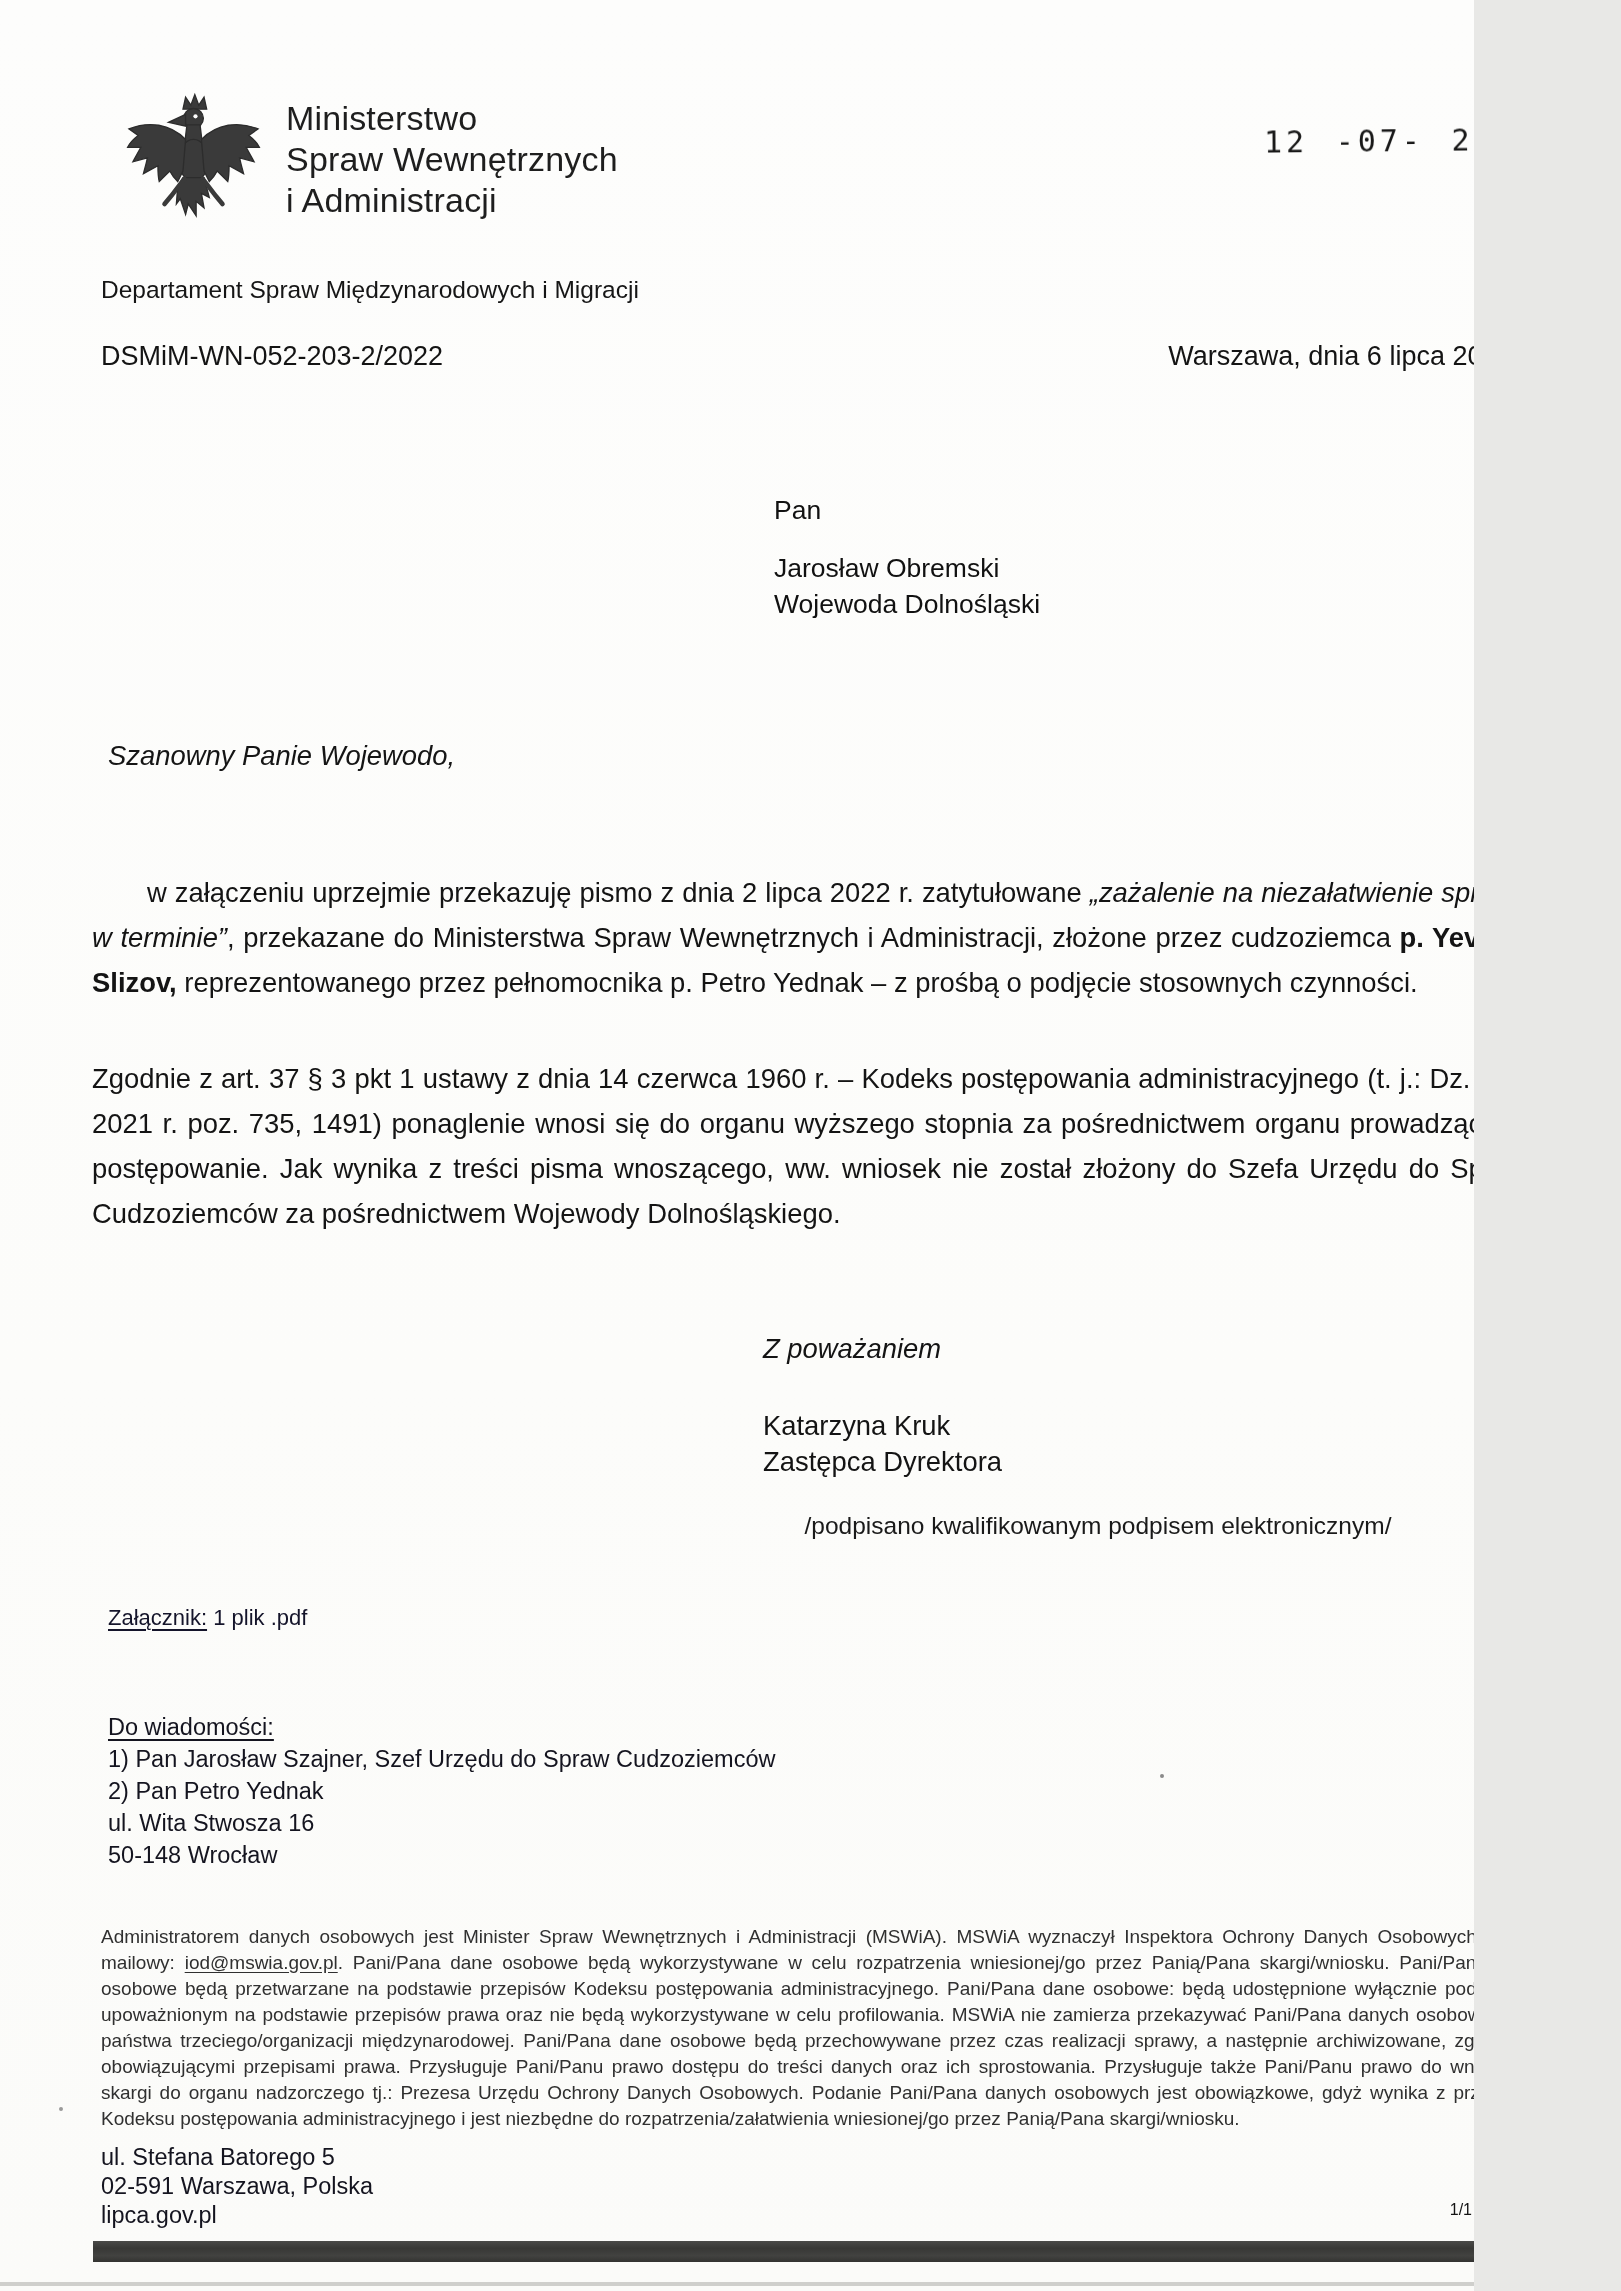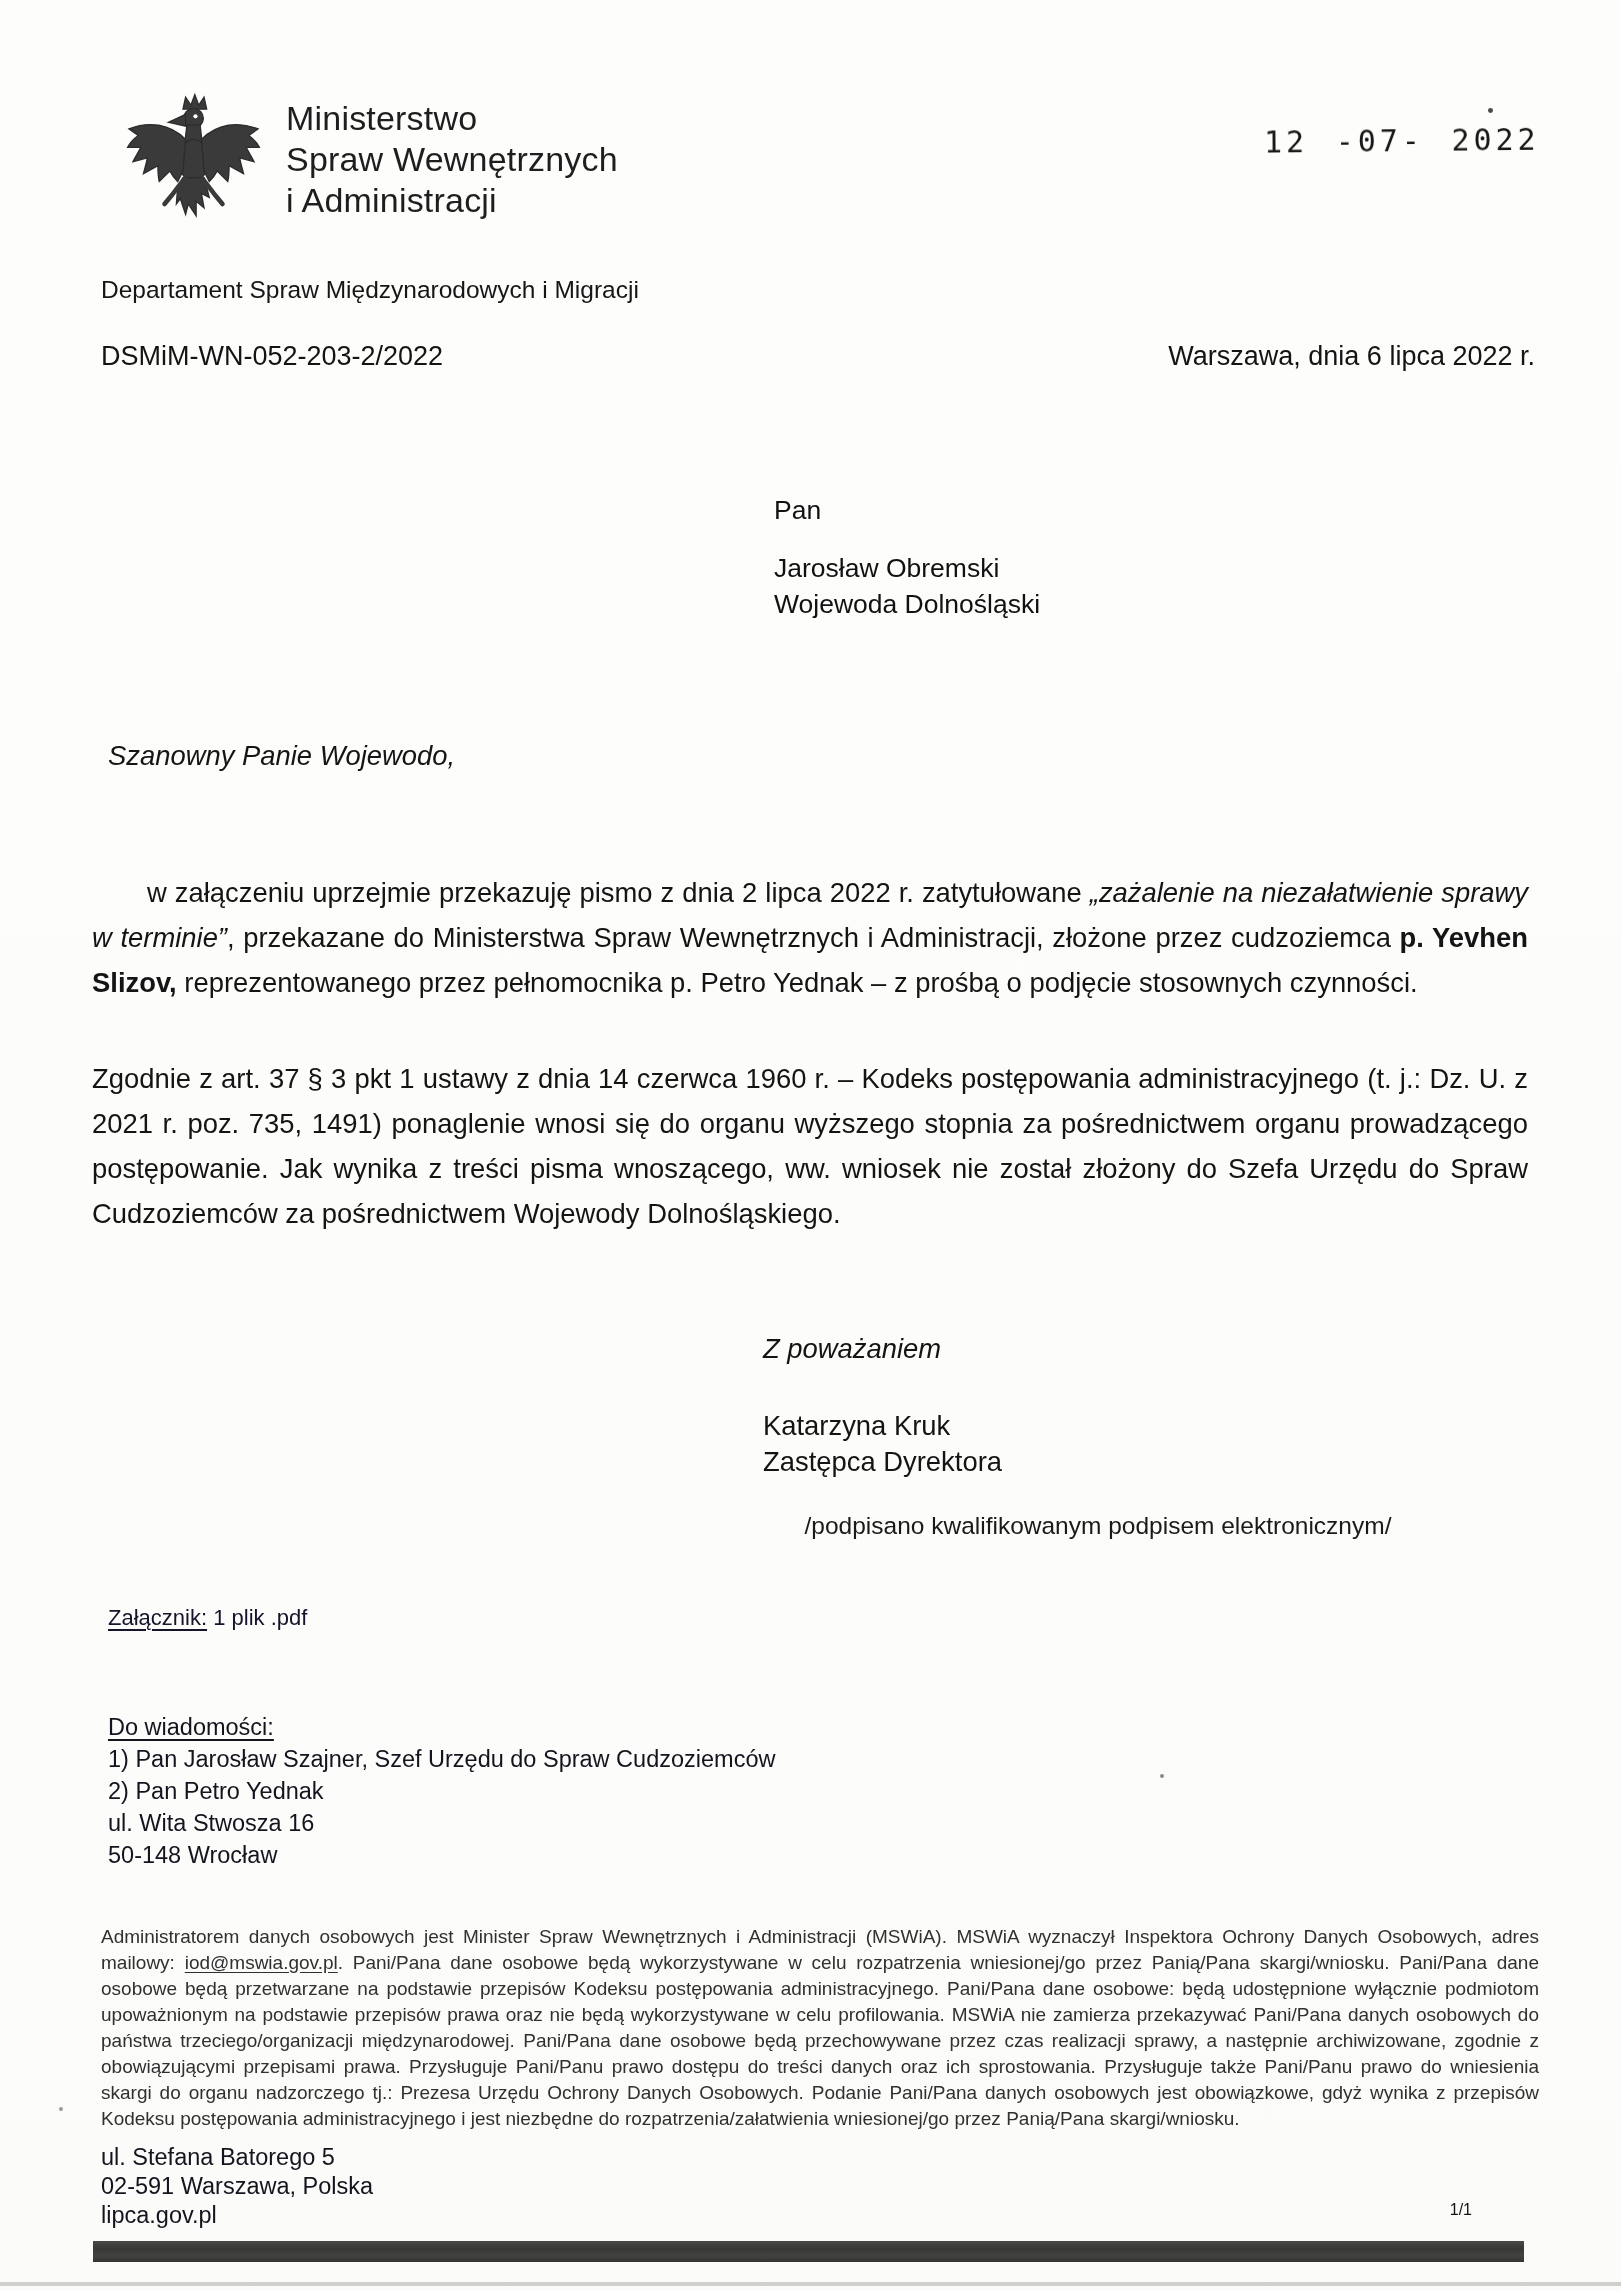--- a/index.html
+++ b/index.html
@@ -1,17 +1,17 @@
 <!DOCTYPE html>
 <html lang="pl"><head>
 <meta charset="utf-8">
 <style>
   html,body{margin:0;padding:0;background:#e8e8e6;}
   .page{
-    position:relative; width:1621px; height:2292px;
+    position:relative; width:1474px; height:2292px;
     background:linear-gradient(180deg,#fdfdfc 0%,#fcfcfa 60%,#fbfbf9 100%);
     font-family:"Liberation Sans", sans-serif;
     color:#1d1d1d; overflow:hidden;
   }
   
   .emblem{position:absolute; left:125px; top:90px; width:137px; height:141px;}
   .ministry-name{position:absolute; left:286px; top:98px; font-size:34px; line-height:41px; color:#1e1e1e; letter-spacing:0.2px;}
   .date-stamp{
     position:absolute; left:1264px; top:123px; width:304px;
     font-family:"DejaVu Sans Mono", monospace; font-size:30px; color:#181818;

